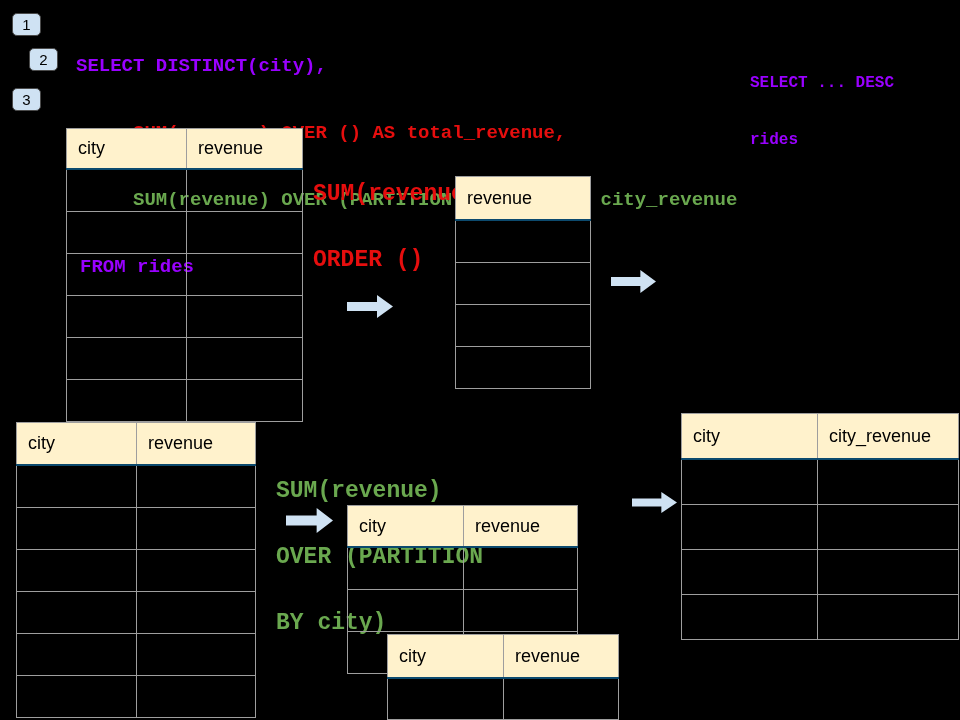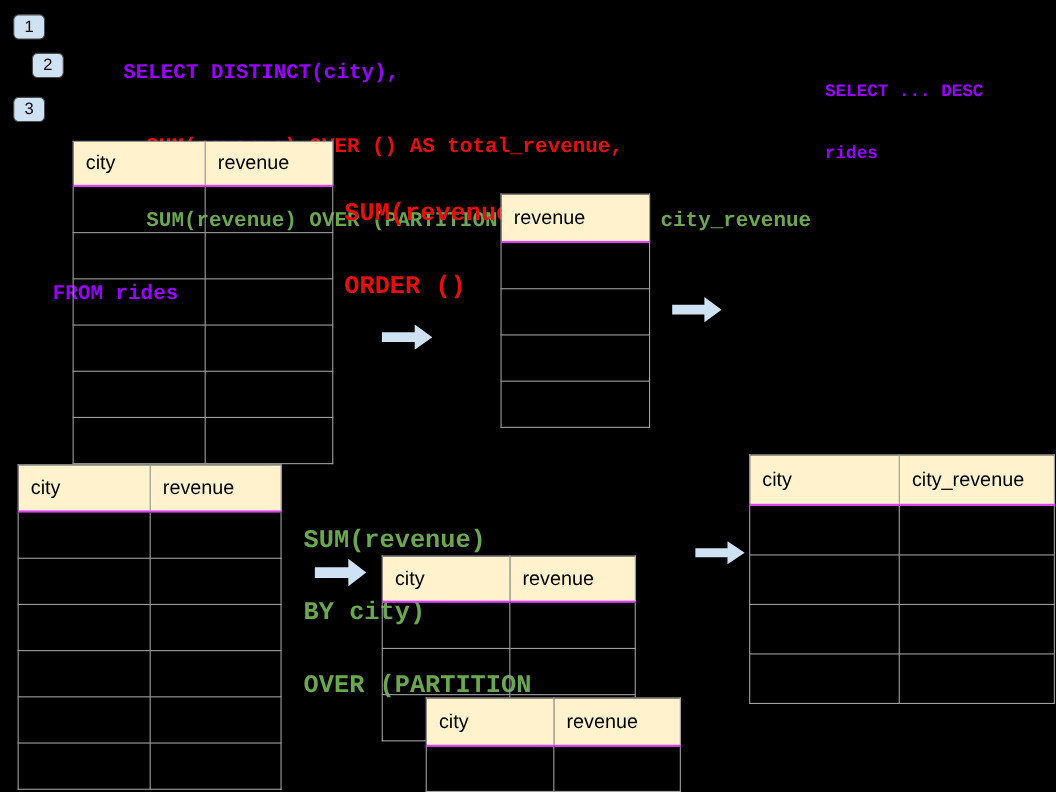--- a/index.html
+++ b/index.html
@@ -14,23 +14,23 @@
   .sql{
     position:absolute;left:0;top:10px;
     font-family:"Liberation Mono",monospace;
     font-weight:bold;font-size:19px;line-height:22.4px;
     white-space:pre;
   }
   .sql-line{display:block;}
   .c-purple{color:var(--sql-purple,#9900FF);}
   .c-red{color:var(--sql-red,#E60000);}
   .c-green{color:var(--sql-green,#6AA84F);}
-  .ind-1{padding-left:112px;}
+  .ind-1{padding-left:76px;}
   .ind-2{padding-left:133px;}
-  .ind-3{padding-left:48px;}
+  .ind-3{padding-left:80px;}
   
   .side-snippet{
     position:absolute;left:750px;top:36px;
     font-family:"Liberation Mono",monospace;
     font-weight:bold;font-size:16px;line-height:19px;
     white-space:pre;color:var(--sql-purple,#9900FF);
   }
   
   .ann{
     position:absolute;
@@ -51,21 +51,21 @@
   .badge-1{left:12px;top:13px;}
   .badge-2{left:29px;top:48px;}
   .badge-3{left:12px;top:88px;}
   
   table.tbl{
     position:absolute;border-collapse:collapse;table-layout:fixed;
   }
   table.tbl th{
     background:var(--table-header-bg,#FFF2CC);
     border:1px solid var(--table-border,#9E9E9E);
-    border-bottom:2px solid #d946ef;
+    border-bottom:2px solid #0c4a6e;
     height:var(--hh,39px);
     font-size:18px;font-weight:400;color:#000;
     text-align:left;padding:0 0 0 11px;
     font-family:"Liberation Sans",sans-serif;
   }
   table.tbl td{
     border:1px solid var(--table-border,#9E9E9E);
     height:var(--rh,41px);
     padding:0;
   }
@@ -111,22 +111,22 @@
     <span class="sql-line">rides</span>
   </div>
 
   <div class="ann ann-total c-red">
     <span class="sql-line">SUM(revenue)</span>
     <span class="sql-line">ORDER ()</span>
   </div>
 
   <div class="ann ann-partition c-green">
     <span class="sql-line">SUM(revenue)</span>
+    <span class="sql-line">OVER (PARTITION</span>
     <span class="sql-line">BY city)</span>
-    <span class="sql-line">OVER (PARTITION</span>
   </div>
 
   <table class="tbl t1">
     <colgroup>
         <col style="width:120px">
         <col style="width:116px">
       </colgroup>
     <thead>
       <tr>
         <th>city</th>

